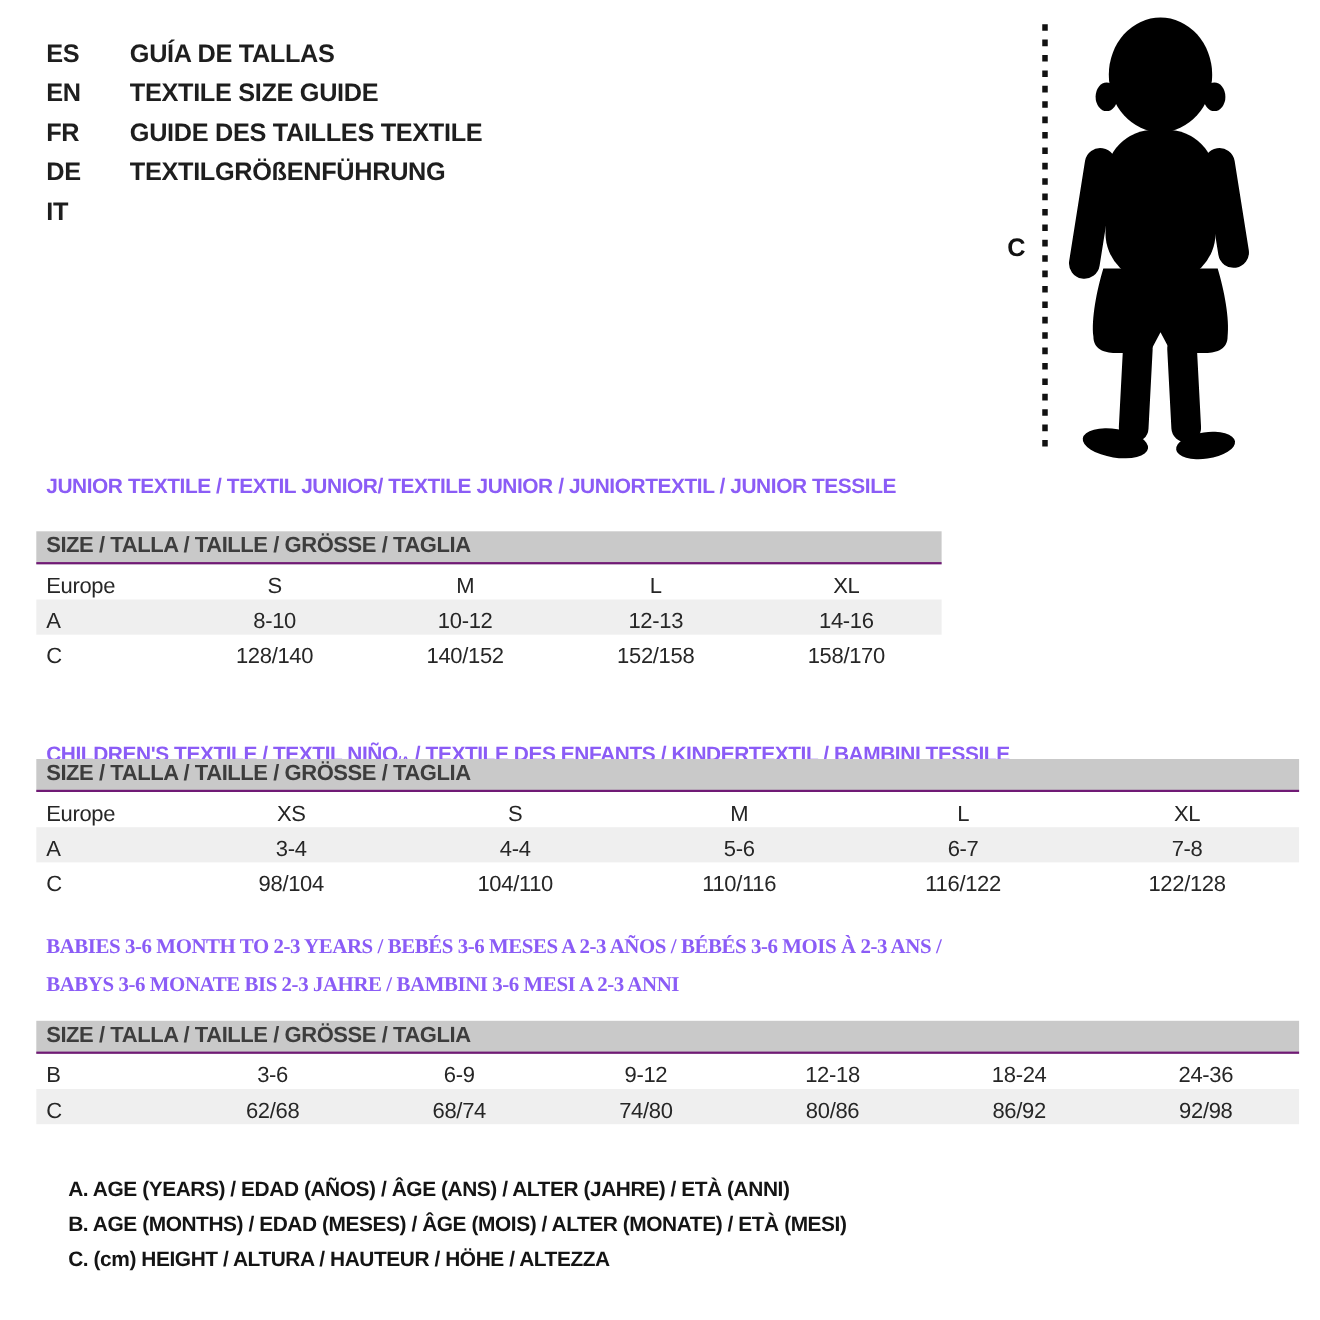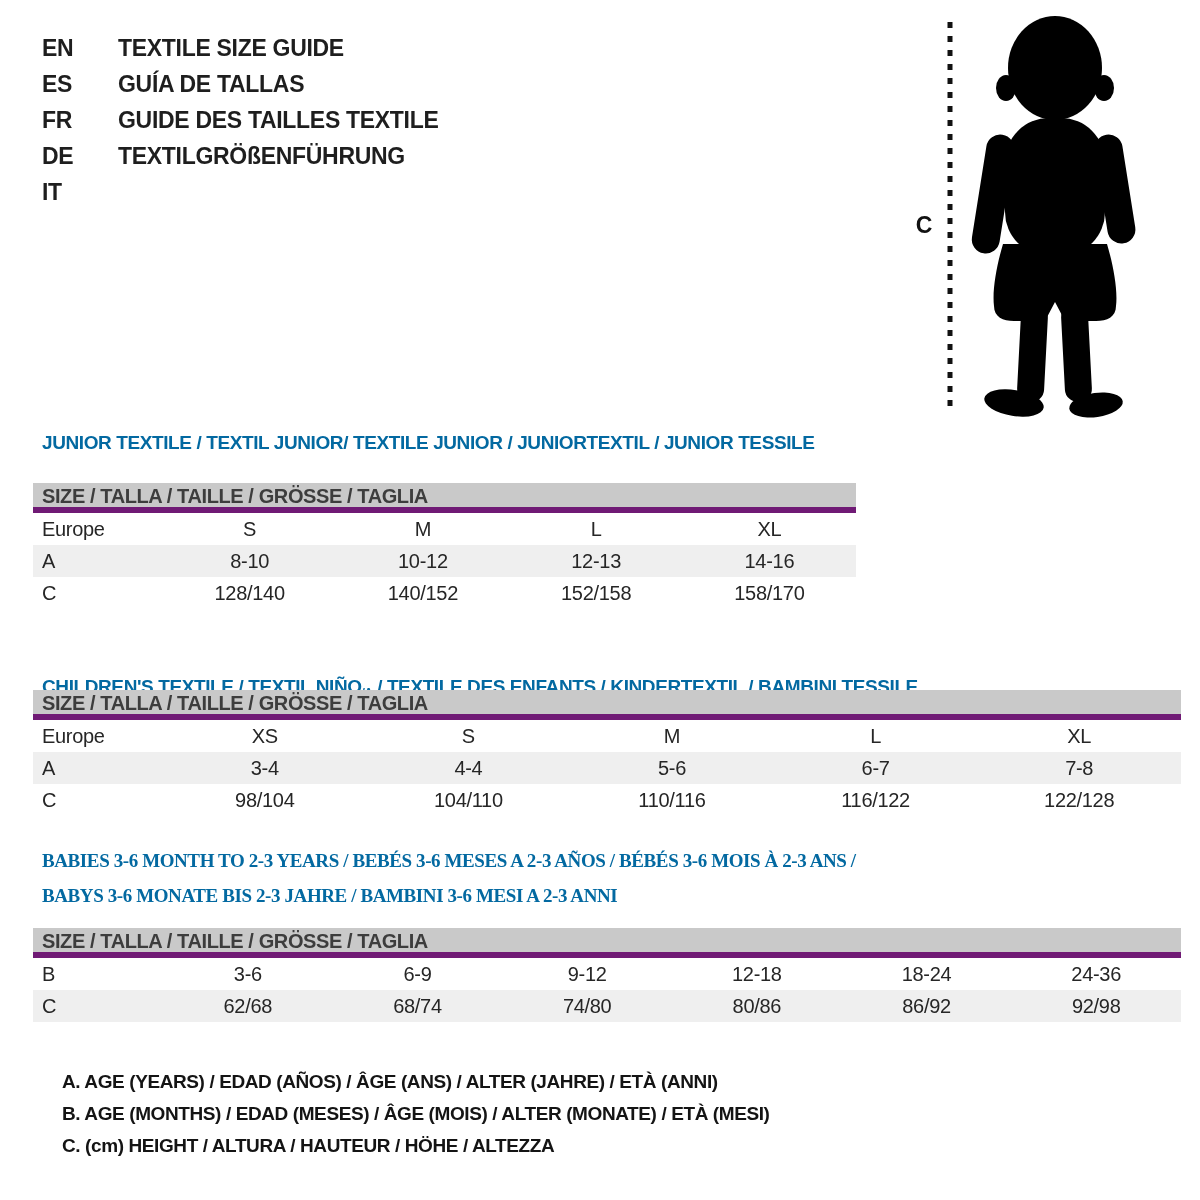--- a/index.html
+++ b/index.html
@@ -12,53 +12,53 @@
   .lang-row{display:flex;height:36px;align-items:center;}
   .lang-code{width:76px;font-weight:bold;font-size:23px;letter-spacing:-0.3px;}
   .lang-title{font-weight:bold;font-size:23px;letter-spacing:-0.3px;white-space:nowrap;}
   
   .figure{position:absolute;left:895px;top:6px;width:270px;height:416px;}
   .figure svg{display:block;width:270px;height:416px;}
   .figure-label{position:absolute;left:18px;top:206px;width:22px;text-align:center;
     font-weight:bold;font-size:23px;color:#111;}
   
   .sec-heading{position:absolute;left:42px;font-weight:bold;font-size:19px;
-    letter-spacing:-0.4px;white-space:nowrap;color:#0369a1;}
+    letter-spacing:-0.4px;white-space:nowrap;color:#8b5cf6;}
   .sec-heading .sub{font-size:0.6em;vertical-align:-0.28em;}
   .heading-2l{line-height:35px;font-family:Liberation Serif, serif;}
   
   .table{position:absolute;left:33px;}
   .w-junior{width:823px;}
   .w-wide{width:1148px;}
-  .size-bar{height:30px;background:#c9c9c9;border-bottom:6px solid #701a75;
+  .size-bar{height:30px;background:#c9c9c9;border-bottom:2px solid #701a75;
     box-sizing:border-box;color:#3d3d3d;font-weight:bold;font-size:20px;
     line-height:27px;padding-left:9px;letter-spacing:-0.4px;white-space:nowrap;}
-  .trow{display:flex;height:32px;align-items:center;font-size:20px;
+  .trow{display:flex;height:32px;align-items:flex-end;font-size:20px;
     letter-spacing:-0.3px;color:#262626;}
   .trow.shaded{background:#efefef;}
   .cell-label{width:130px;padding-left:9px;box-sizing:border-box;}
   .cell{flex:1;text-align:center;}
   
   .legend{position:absolute;left:42px;top:1066px;}
   .legend-line{height:32px;line-height:32px;font-weight:bold;font-size:19px;
     letter-spacing:-0.4px;white-space:nowrap;color:#141414;margin-left:20px;}
 </style>
 </head>
 <body>
 
 <div class="page">
 
   <div class="langs">
     <div class="lang-row">
+      <span class="lang-code">ES</span>
+      <span class="lang-title">GUÍA DE TALLAS</span>
+    </div>
+    <div class="lang-row">
       <span class="lang-code">EN</span>
       <span class="lang-title">TEXTILE SIZE GUIDE</span>
-    </div>
-    <div class="lang-row">
-      <span class="lang-code">ES</span>
-      <span class="lang-title">GUÍA DE TALLAS</span>
     </div>
     <div class="lang-row">
       <span class="lang-code">FR</span>
       <span class="lang-title">GUIDE DES TAILLES TEXTILE</span>
     </div>
     <div class="lang-row">
       <span class="lang-code">DE</span>
       <span class="lang-title">TEXTILGRÖßENFÜHRUNG</span>
     </div>
     <div class="lang-row">

